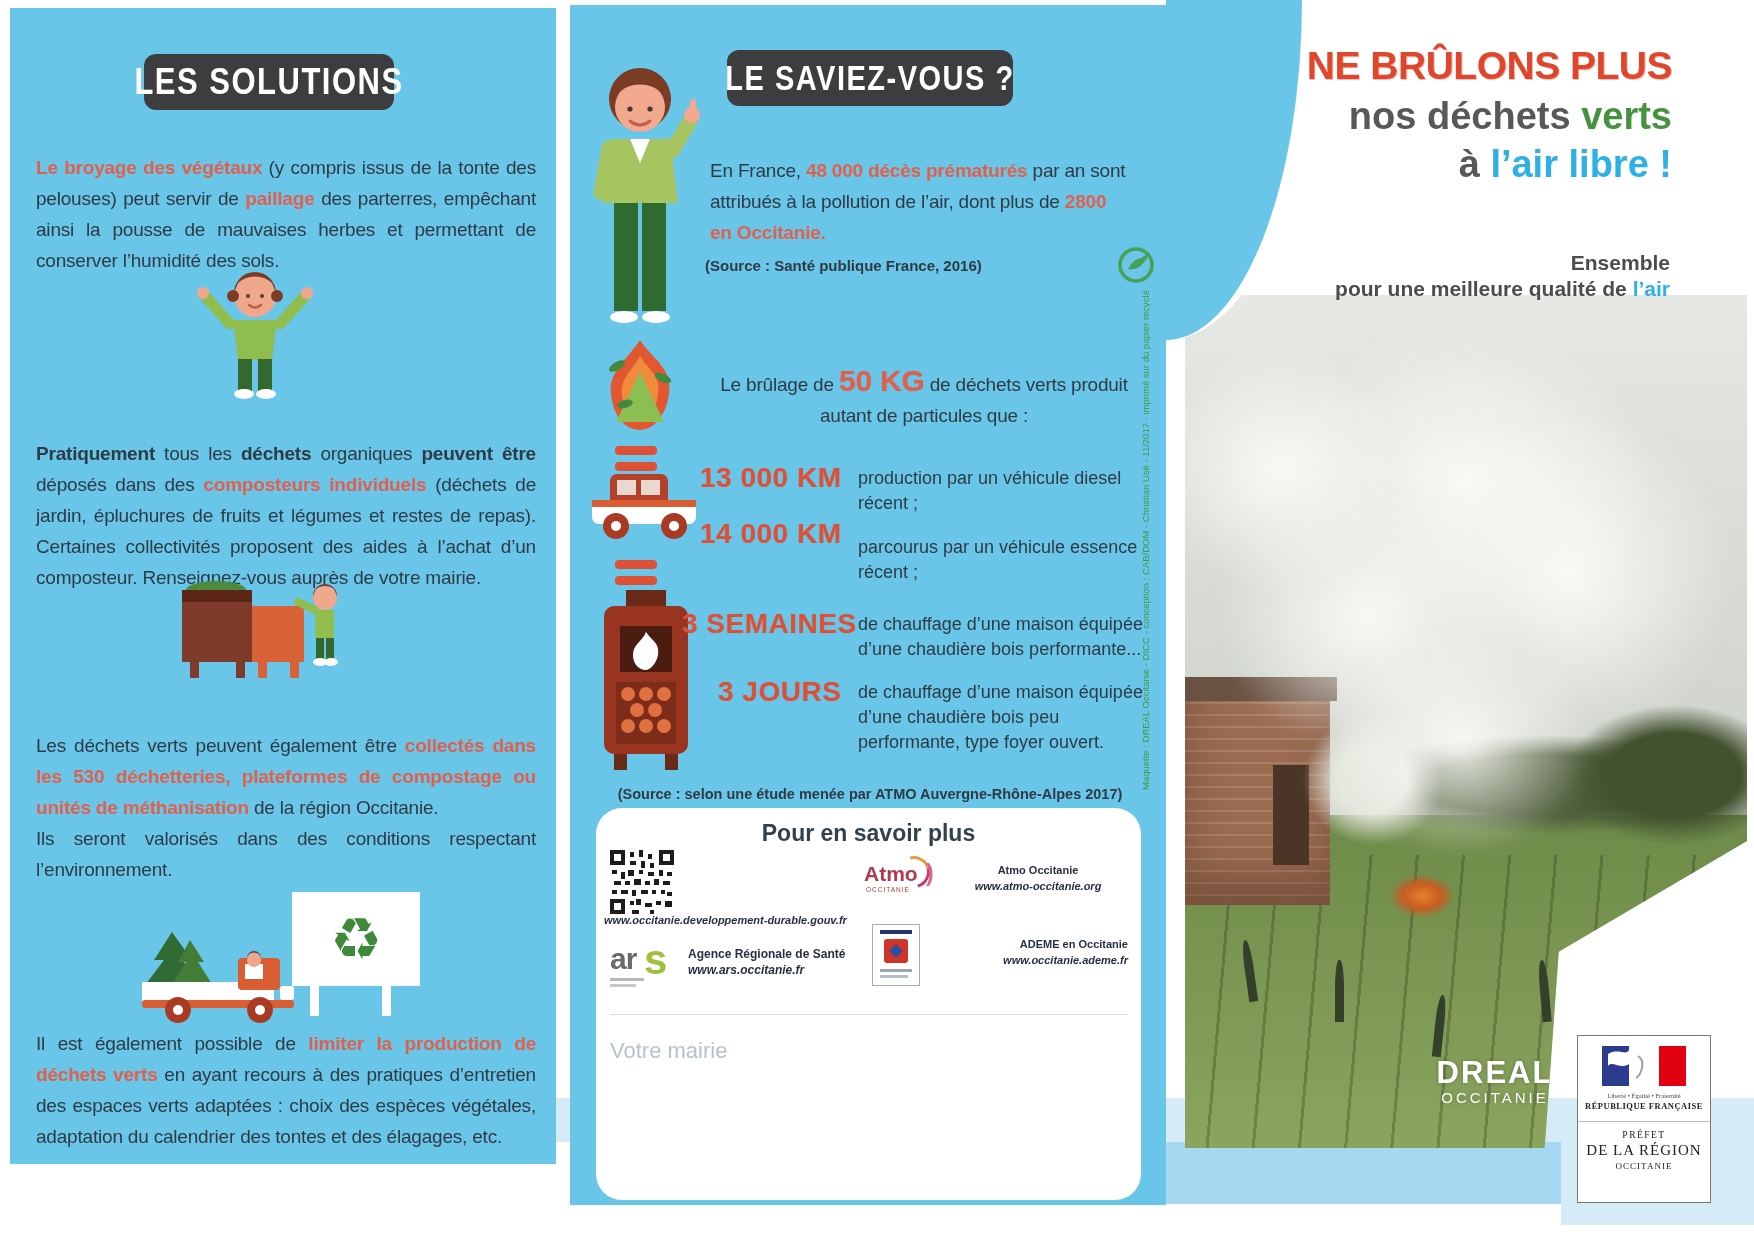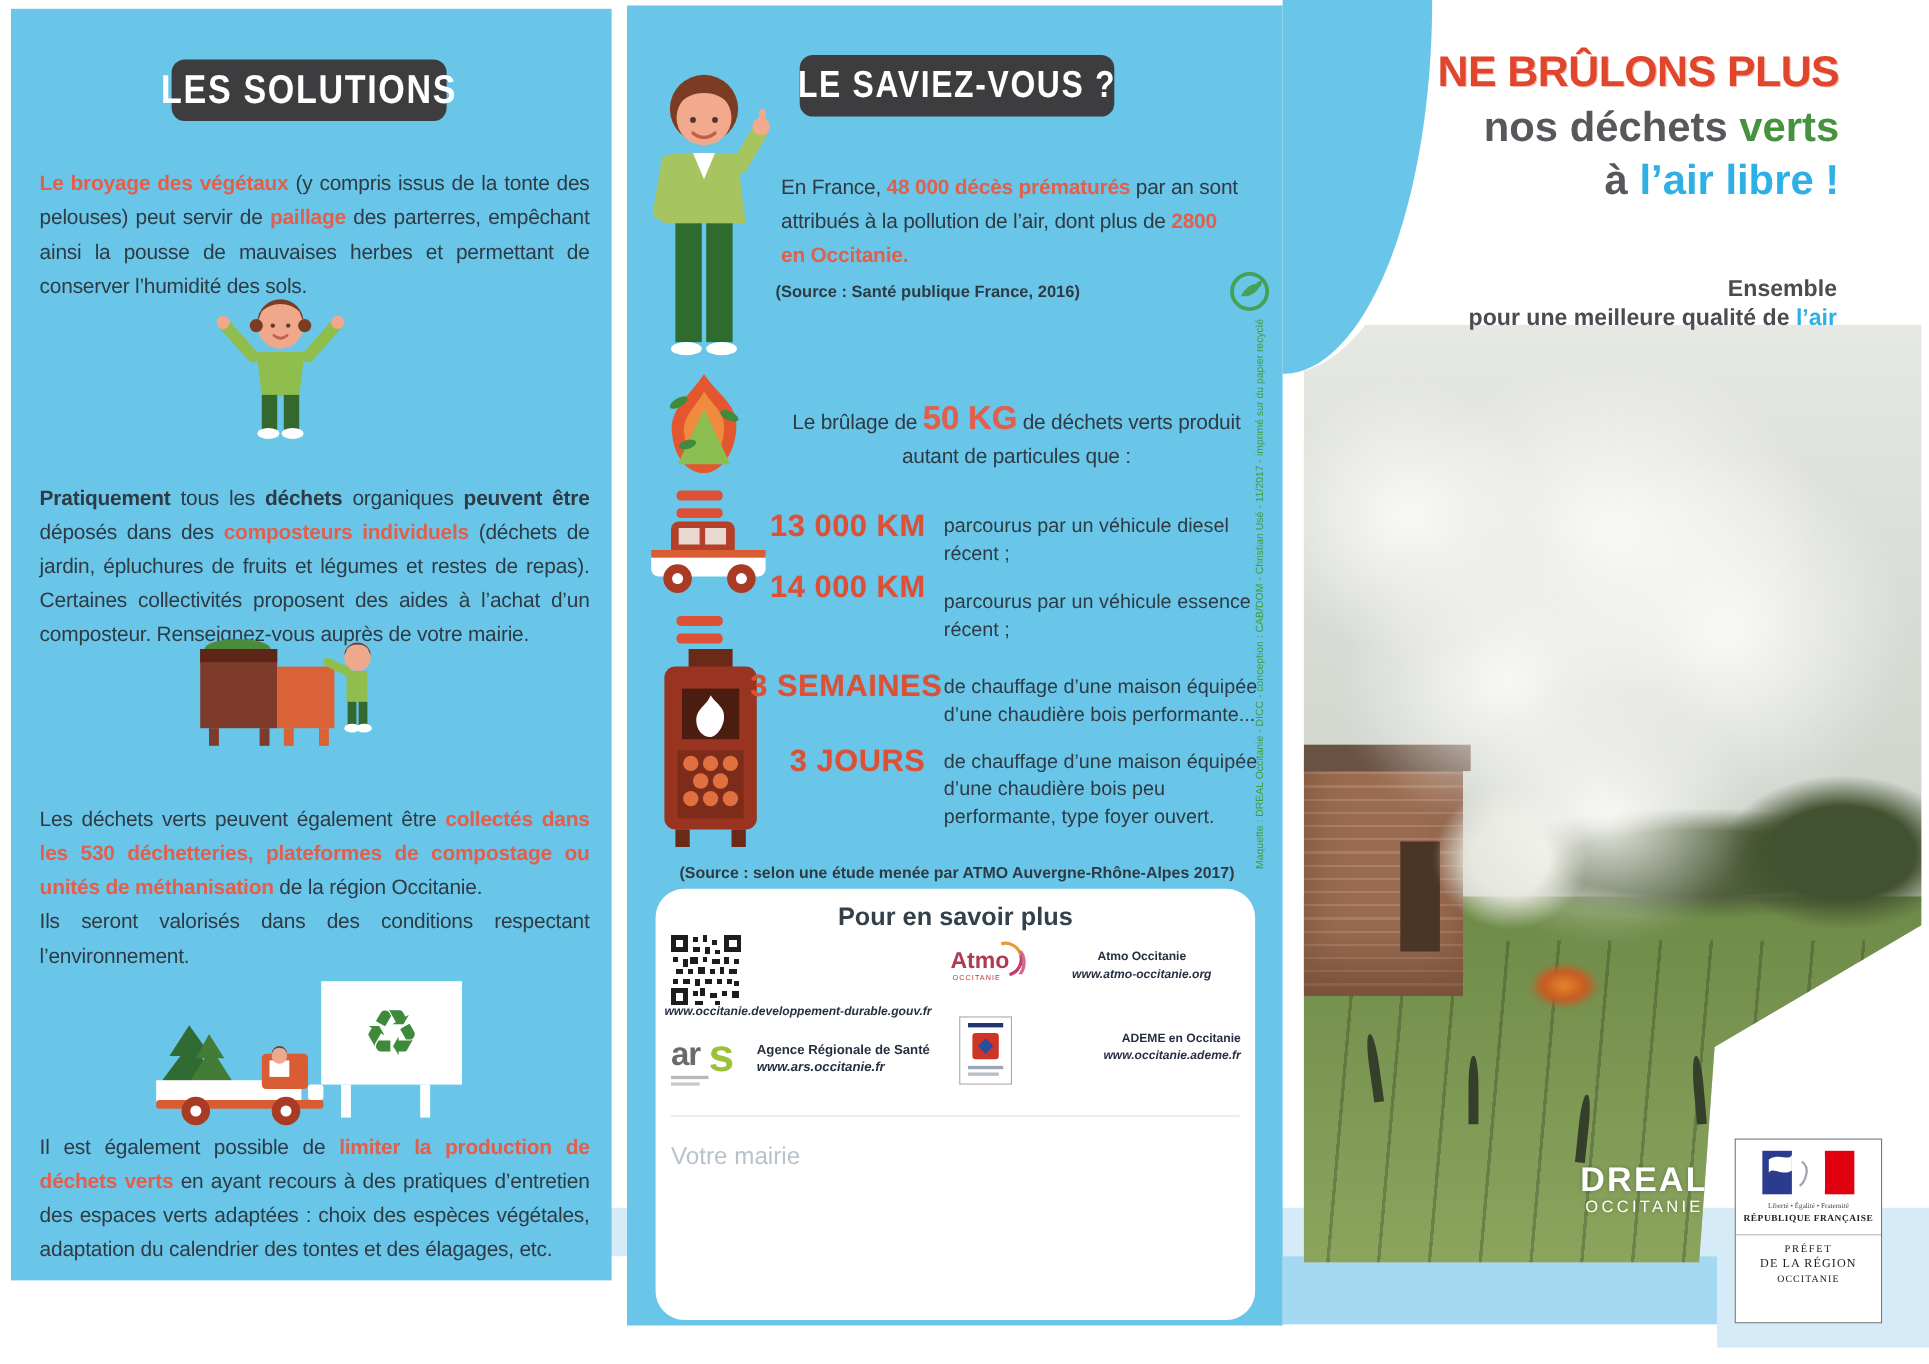--- a/index.html
+++ b/index.html
@@ -29,21 +29,21 @@
 </head>
 <body>
 
 <div id="page">
 
   <div class="abs" style="left:505px;top:1098px;width:1249px;height:44px;background:#d5ecf8;z-index:0;"></div>
   <div class="abs" style="left:1166px;top:1142px;width:395px;height:62px;background:#a5d9f1;z-index:0;"></div>
   <div class="abs" style="left:1561px;top:1130px;width:193px;height:95px;background:#d5ecf8;z-index:0;"></div>
 
   <div class="panel" style="left:10px;top:8px;width:546px;height:1156px;z-index:1;">
-    <div class="hdr" style="left:146px;top:46px;width:250px;height:56px;">
+    <div class="hdr" style="left:134px;top:46px;width:250px;height:56px;">
       <span style="font-size:31px;">LES SOLUTIONS</span>
     </div>
 
     <div class="p" style="left:26px;top:144px;width:500px;">
       <span class="red">Le broyage des végétaux</span><span> (y compris issus de la tonte des pelouses) peut servir de </span><span class="red">paillage</span><span> des parterres, empêchant ainsi la pousse de mauvaises herbes et permettant de conserver l’humidité des sols.</span>
     </div>
 
     <svg class="abs" style="left:170px;top:252px;" width="150" height="145" viewBox="0 0 150 145">
       <path d="M50 64 L25 36" stroke="#8fbe4e" stroke-width="11" stroke-linecap="round"></path>
       <path d="M100 64 L125 36" stroke="#8fbe4e" stroke-width="11" stroke-linecap="round"></path>
@@ -178,21 +178,21 @@
       <rect x="53" y="14" width="19" height="15" fill="#e8d8cf"></rect>
       <rect x="4" y="34" width="104" height="24" rx="7" fill="#fff"></rect>
       <rect x="4" y="34" width="104" height="7" fill="#d95c33"></rect>
       <circle cx="28" cy="60" r="13" fill="#a93a24"></circle>
         <circle cx="28" cy="60" r="5" fill="#fff"></circle>
       <circle cx="86" cy="60" r="13" fill="#a93a24"></circle>
         <circle cx="86" cy="60" r="5" fill="#fff"></circle>
     </svg>
 
     <div class="val" style="left:130px;top:457px;">13 000 KM</div>
-    <div class="rowtext" style="left:288px;top:461px;">parcourus par un véhicule diesel récent ;</div>
+    <div class="rowtext" style="left:288px;top:461px;">production par un véhicule diesel récent ;</div>
 
     <div class="val" style="left:130px;top:513px;">14 000 KM</div>
     <div class="rowtext" style="left:288px;top:530px;">parcourus par un véhicule essence récent ;</div>
 
     <div class="eq" style="left:45px;top:555px;">
         <i></i>
         <i></i>
       </div>
 
     <svg class="abs" style="left:26px;top:585px;" width="100" height="182" viewBox="0 0 100 182">
@@ -376,17 +376,17 @@
       <rect x="0" y="0" width="27" height="40" fill="#2b3c8f"></rect>
       <rect x="57" y="0" width="27" height="40" fill="#e1000f"></rect>
       <path d="M6 8 C16 2 24 10 27 4 L27 18 C18 24 10 14 6 20 Z" fill="#fff"></path>
       <path d="M57 6 C50 14 54 26 48 32 L57 36 Z" fill="#fff"></path>
       <path d="M36 10 q6 4 4 12 q-2 8 -6 10" stroke="#9aa3ad" stroke-width="2" fill="none"></path>
     </svg>
     <div class="seriftxt" style="font-size:6.5px;color:#444;margin-top:2px;">Liberté • Égalité • Fraternité</div>
     <div class="seriftxt" style="font-size:8.5px;font-weight:bold;color:#222;letter-spacing:.5px;margin-top:2px;">RÉPUBLIQUE FRANÇAISE</div>
     <div style="width:100%;height:1px;background:#bbb;margin:10px 0 8px 0;"></div>
     <div class="seriftxt" style="font-size:9.5px;color:#222;letter-spacing:1.5px;font-family:Liberation Serif, serif;">PRÉFET</div>
-    <div class="seriftxt" style="font-size:11px;color:#222;letter-spacing:1px;margin-top:2px;">DE LA RÉGION</div>
+    <div class="seriftxt" style="font-size:15px;color:#222;letter-spacing:1px;margin-top:2px;">DE LA RÉGION</div>
     <div class="seriftxt" style="font-size:9px;color:#222;letter-spacing:1px;margin-top:2px;">OCCITANIE</div>
   </div>
 
 </div>
 
 </body></html>

